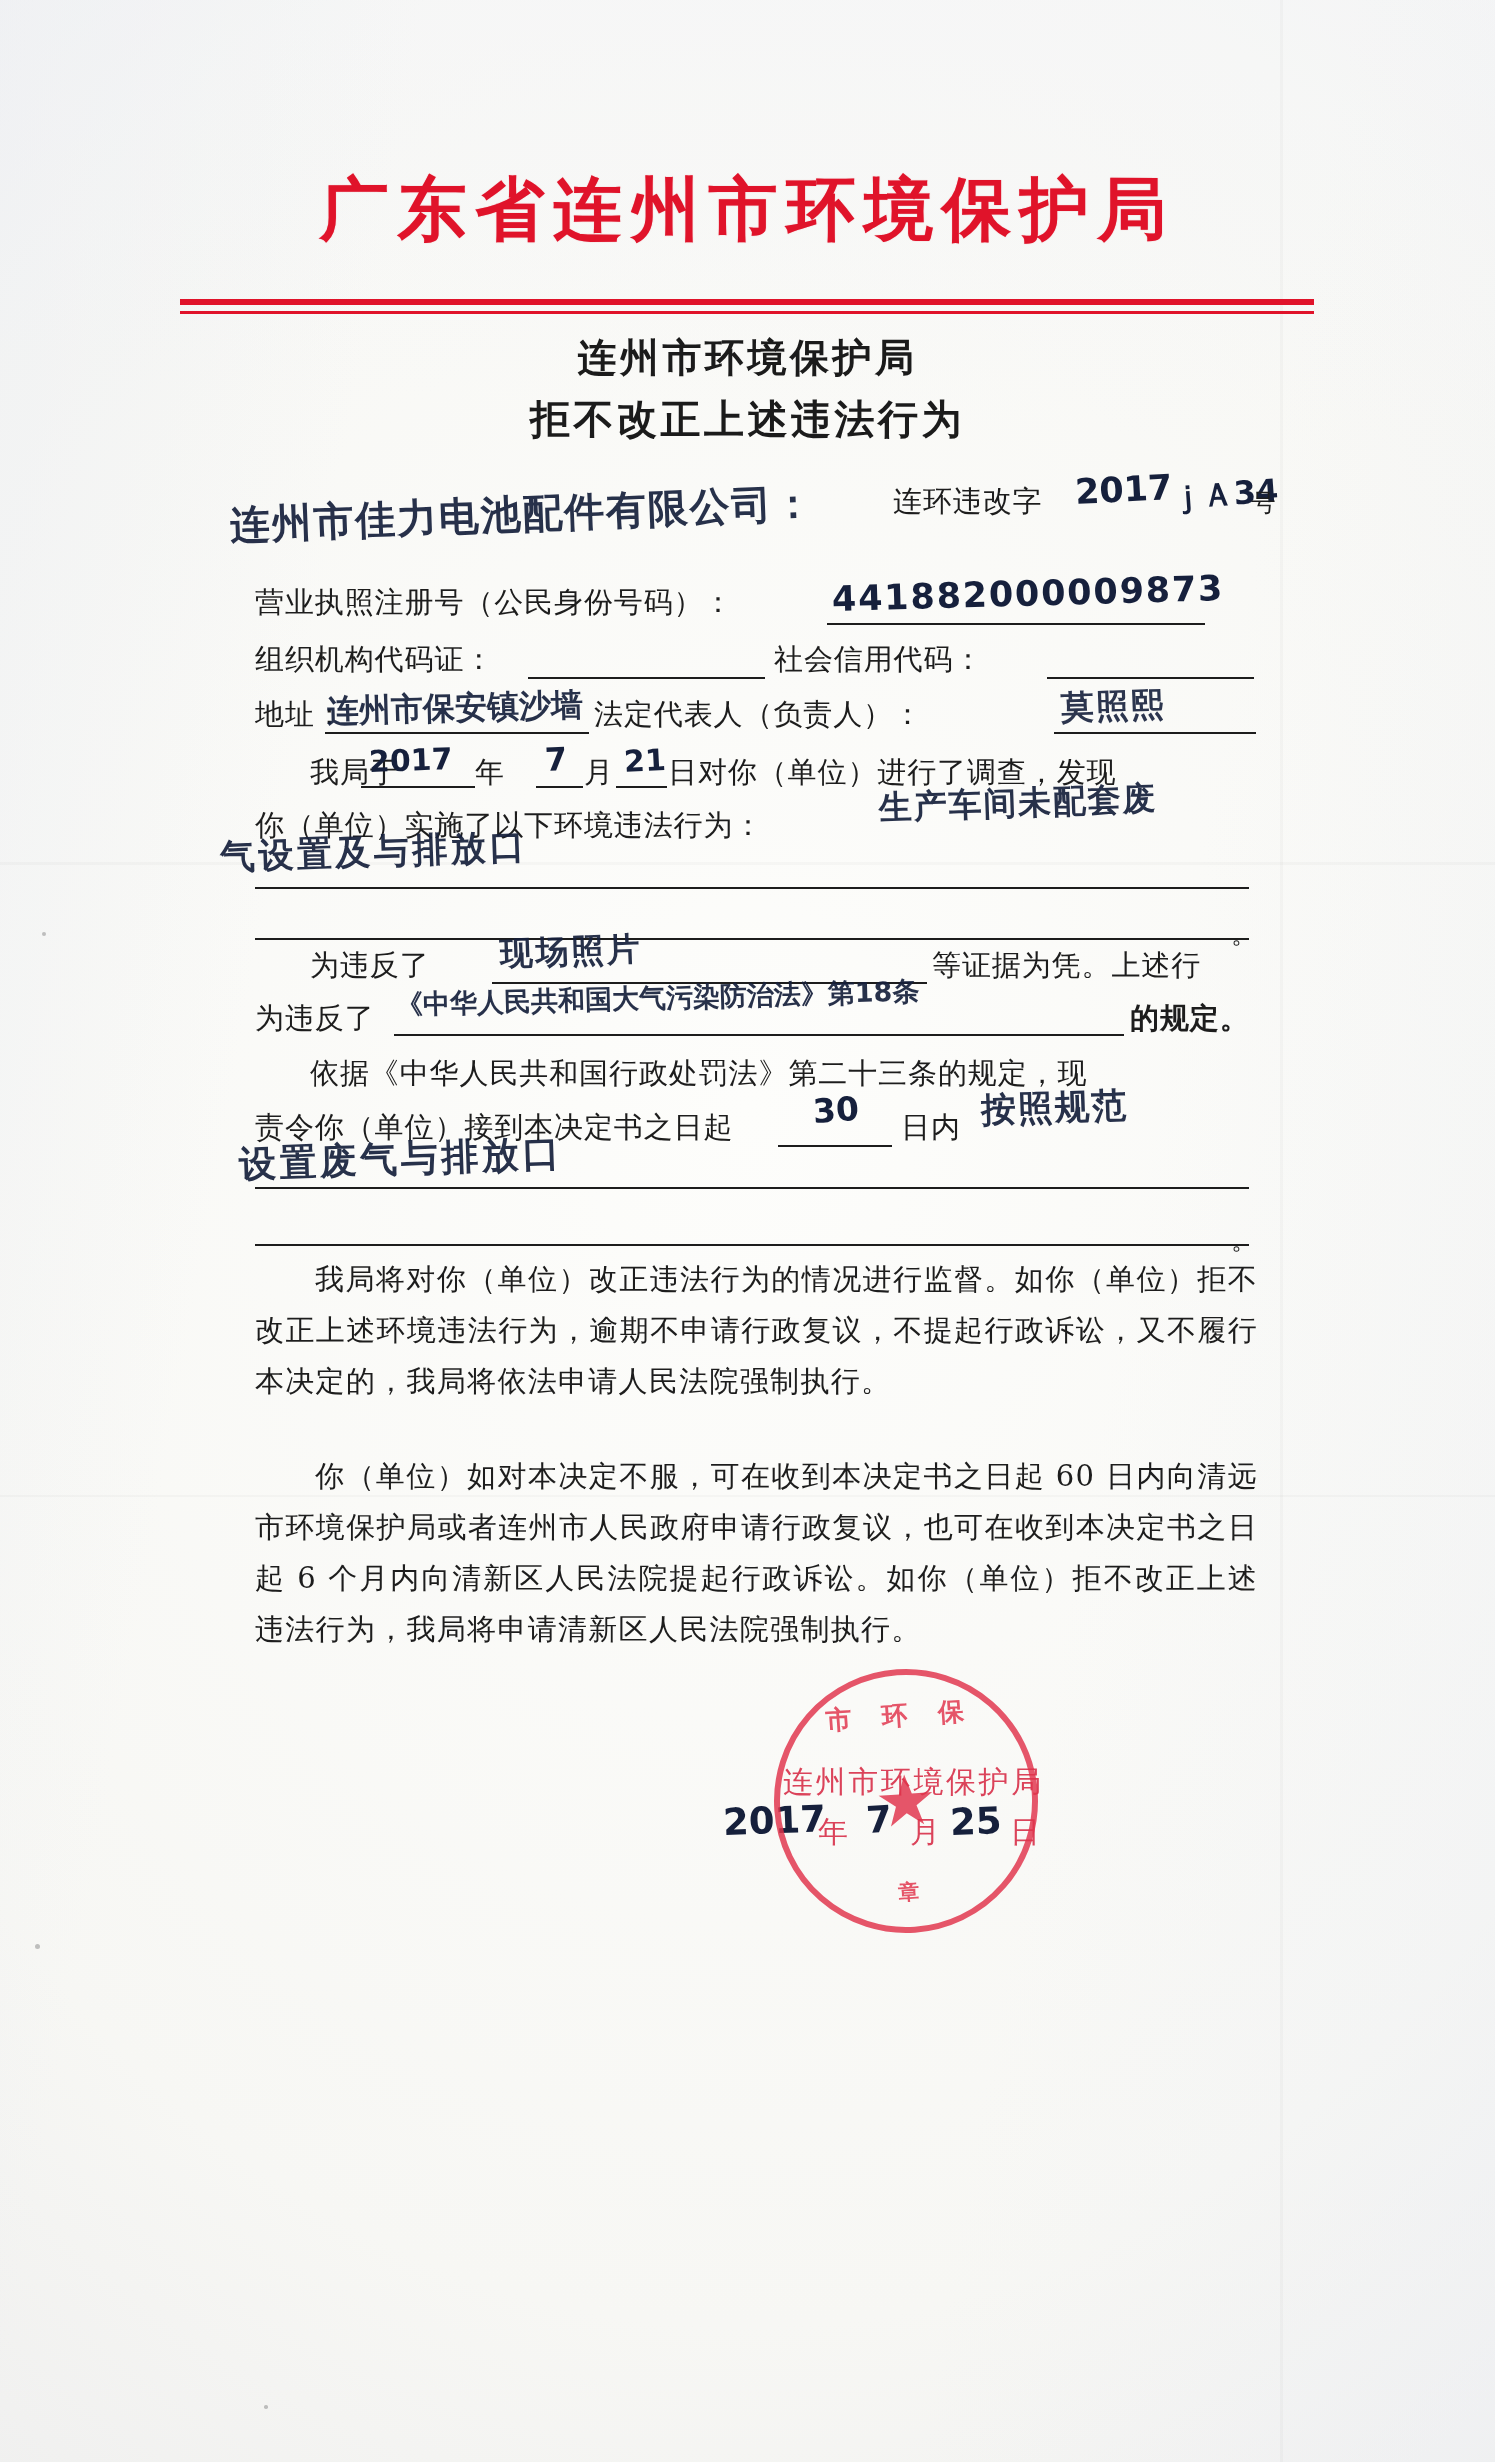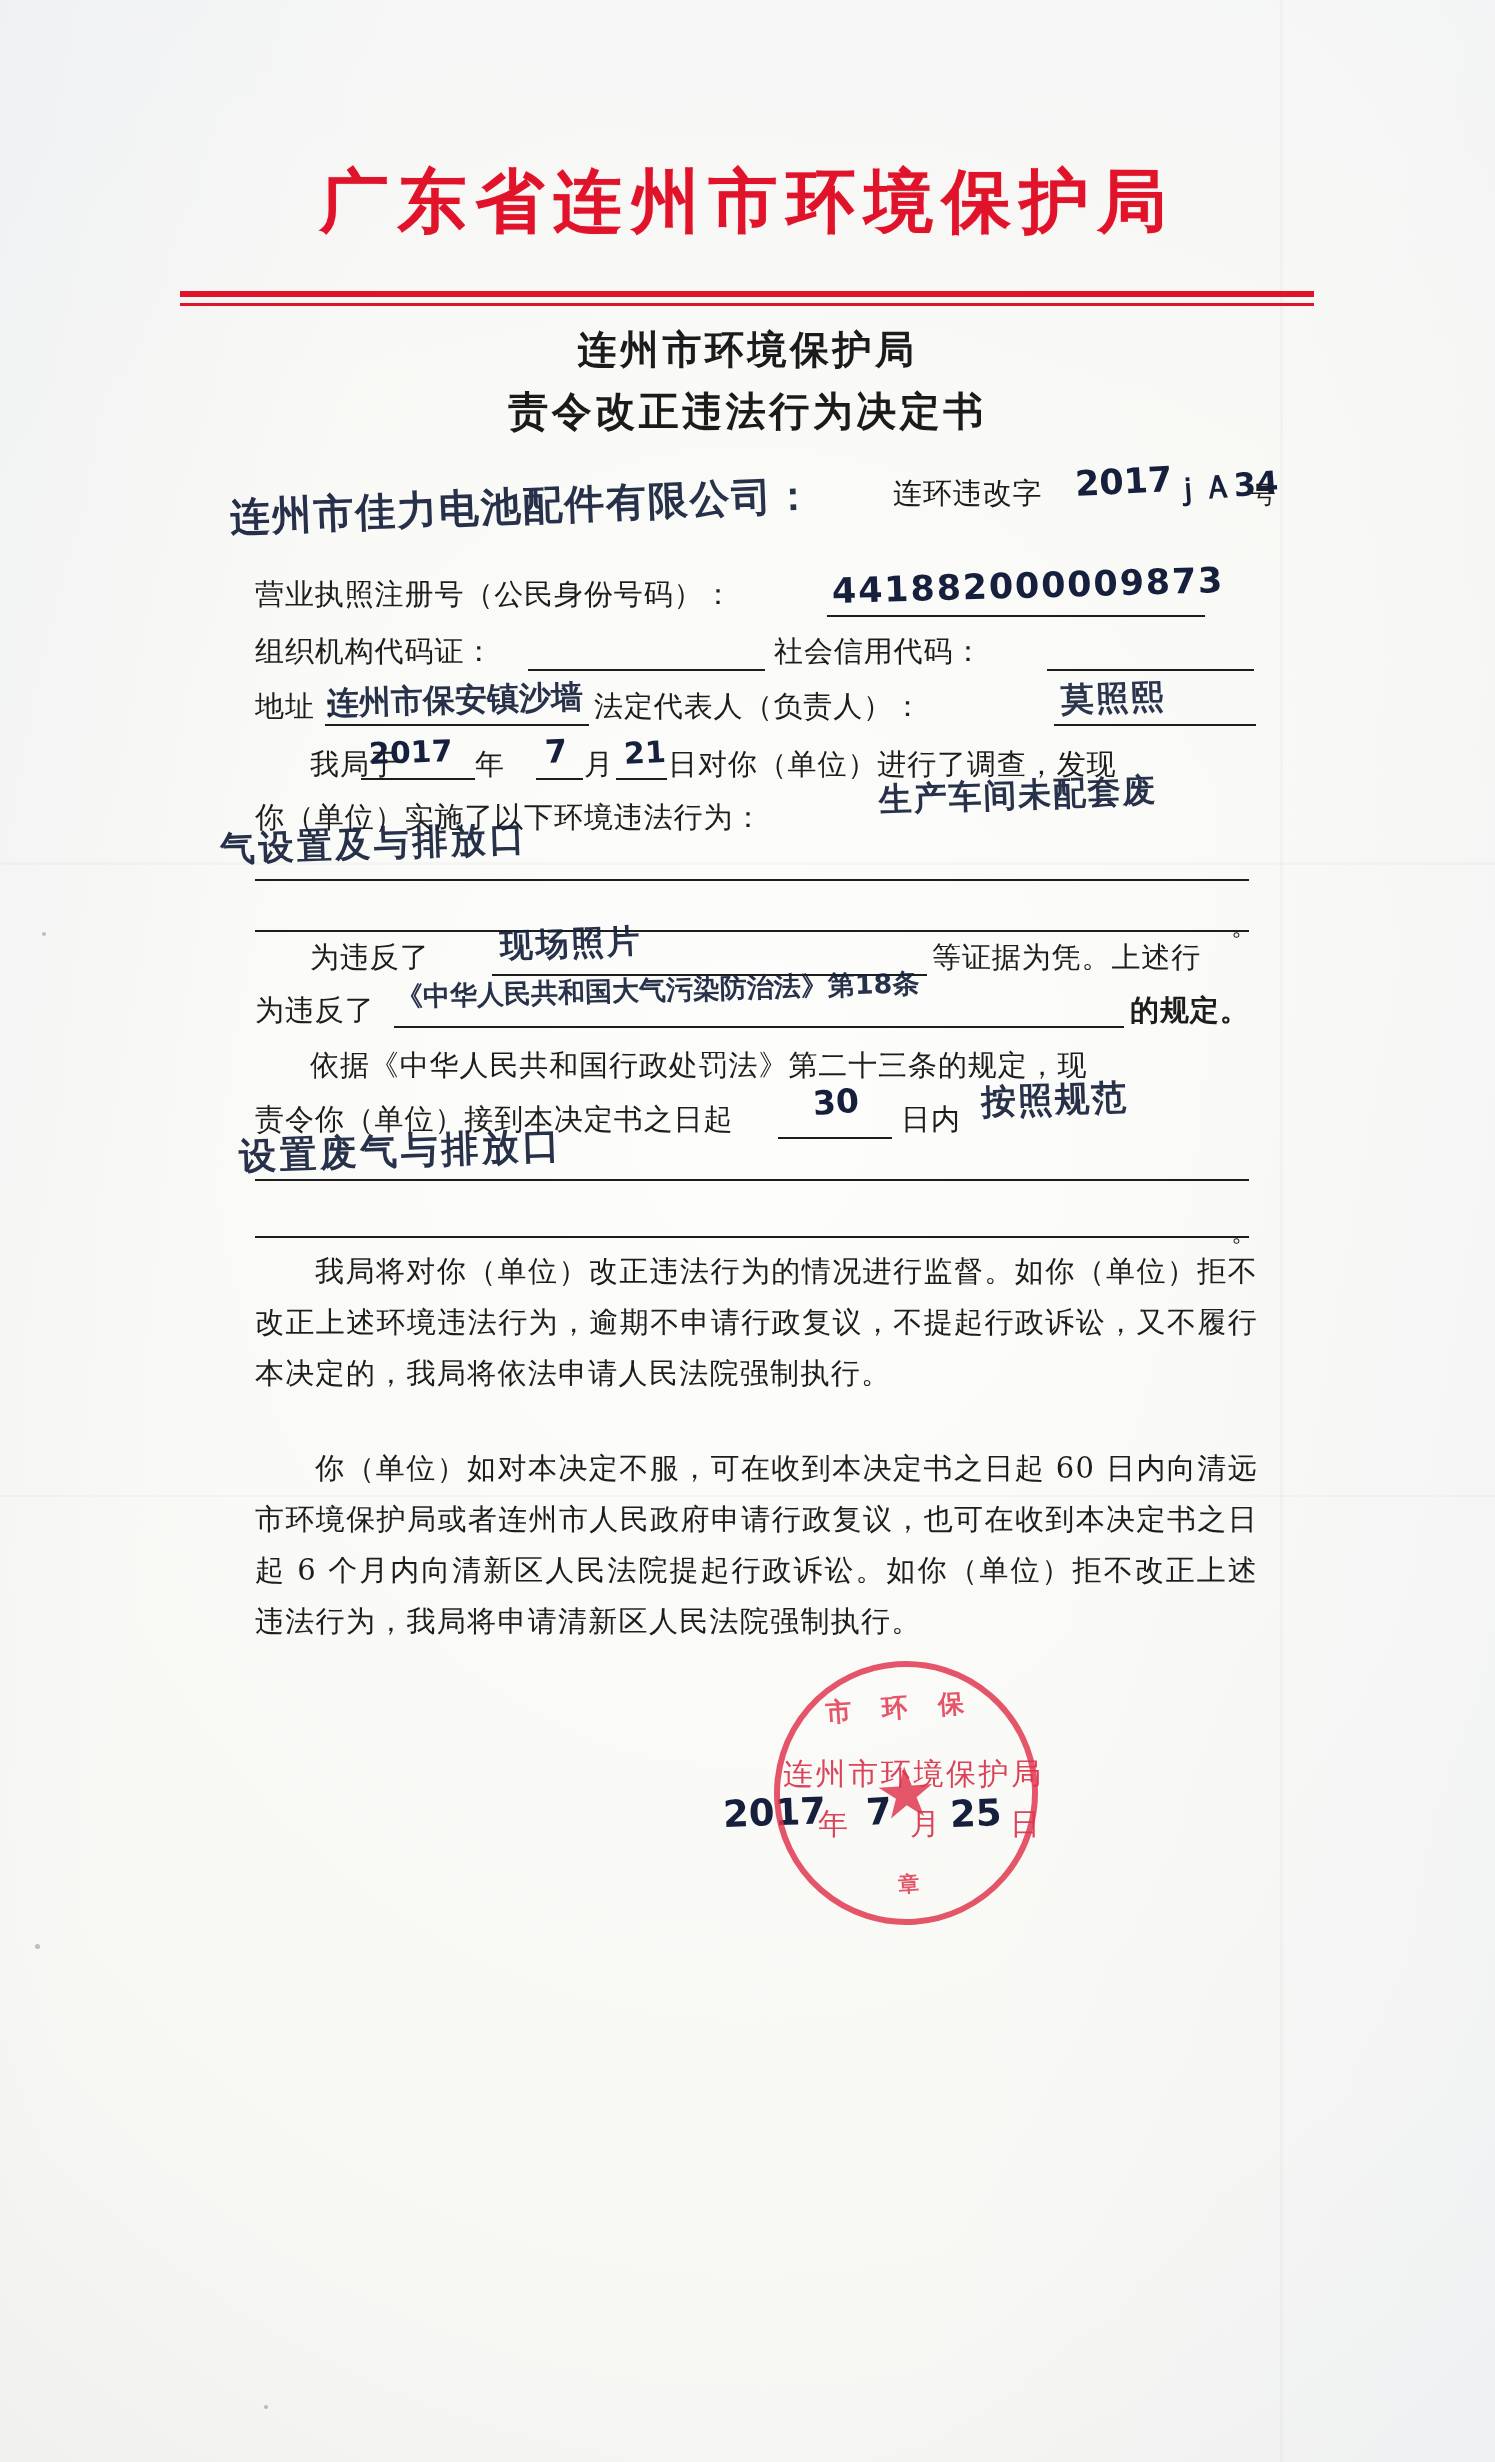--- a/index.html
+++ b/index.html
@@ -30,21 +30,21 @@
     pointer-events: none;
   }
   
   .streak {
     position: absolute;
     background: rgba(0,0,0,0.022);
     pointer-events: none;
   }
   #content {
     position: absolute;
-    left: 0; top: 8px;
+    left: 0; top: 16px;
     width: 1495px;
     height: 2186px;
   }
 
   
   .org-title {
     position: absolute;
     left: 0; right: 0;
     top: 148px;
     text-align: center;
@@ -183,21 +183,21 @@
 <div class="speck" style="left:42px;top:932px;width:4.4px;height:4.4px;"></div>
 <div class="speck" style="left:35px;top:1944px;width:5.3px;height:5.3px;"></div>
 <div class="speck" style="left:264px;top:2405px;width:3.5px;height:3.5px;"></div>
 
 <div id="content">
 
   <div class="org-title">广东省连州市环境保护局</div>
   <div class="red-rule thick"></div>
   <div class="red-rule thin"></div>
   <div class="doc-sub1">连州市环境保护局</div>
-  <div class="doc-sub2">责令改正违法行为决定书</div>
+  <div class="doc-sub2">拒不改正上述违法行为</div>
 
   <div class="body-text" style="left:893px; top:466px;">连环违改字</div>
   <div class="hand ink" style="left:1075px; top:456px; font-size:35px; font-weight:bold; transform:rotate(-3deg);">2017</div>
   <div class="hand ink" style="left:1170px; top:461px; font-size:32px; font-weight:bold; transform:rotate(-4deg);">ｊＡ34</div>
   <div class="body-text" style="left:1251px; top:470px; font-size:24.6px;">号</div>
 
   <div class="hand ink hand-cn" style="left:230px; top:482px; font-size:40px; letter-spacing:1.8px; transform:rotate(-2.2deg); opacity:.92;">连州市佳力电池配件有限公司：</div>
 
   <div class="body-text" style="left:255px; top:567px;">营业执照注册号（公民身份号码）：</div>
   <div class="rule" style="left:827px; top:607px; width:378px;"></div>

